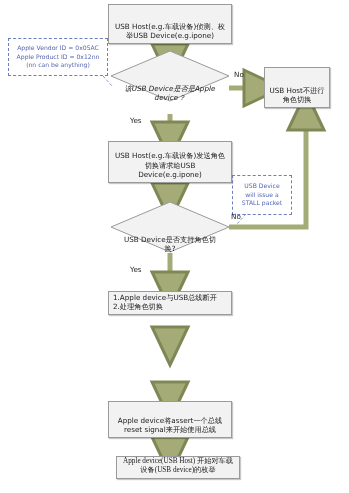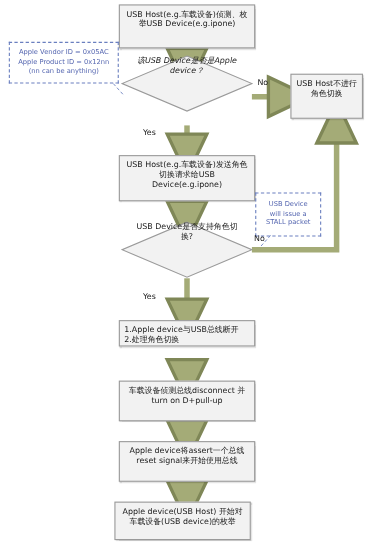--- a/index.html
+++ b/index.html
@@ -10,21 +10,21 @@
     position:relative;
     overflow:hidden;
     -webkit-font-smoothing:antialiased;
   }
   #stage{position:absolute;left:0;top:0;width:349px;height:493px;}
   svg.conn{position:absolute;left:0;top:0;width:349px;height:493px;overflow:visible;}
 
   .node{
     position:absolute;
     box-sizing:border-box;
-    display:flex;align-items:flex-start;justify-content:center;
+    display:flex;align-items:flex-end;justify-content:center;
     text-align:center;
     color:#1a1a1a;
     line-height:1.28;
   }
   .proc{
     background:#f2f2f2;
     border:1px solid #9a9a9a;
     box-shadow:1px 1px 1px rgba(0,0,0,.22);
     padding:3px 4px;
     font-size:7.2px;
@@ -122,29 +122,26 @@
     <span class="inner">USB Host(e.g.车载设备)发送角色切换请求给USB Device(e.g.ipone)</span>
   </div>
 
   <div class="node proc left-align" style="left:108px;top:291px;width:124px;height:24px;">
     <span class="inner">
       <span style="display:block">1.Apple device与USB总线断开</span>
       <span style="display:block">2.处理角色切换</span>
     </span>
   </div>
 
-  <div class="node proc" style="left:108px;top:346px;width:124px;height:37px;">
-    <span class="inner">车载设备侦测总线disconnect 并turn on D+pull-up</span>
-  </div>
 
   <div class="node proc" style="left:108px;top:401px;width:124px;height:37px;">
     <span class="inner">Apple device将assert一个总线reset signal来开始使用总线</span>
   </div>
 
-  <div class="node proc" style="left:104px;top:456px;width:124px;height:35px;">
+  <div class="node proc" style="left:116px;top:456px;width:124px;height:23px;font-family:Liberation Serif, serif;">
     <span class="inner">Apple device(USB Host) 开始对车载设备(USB device)的枚举</span>
   </div>
 
   <div class="note" style="left:8px;top:38px;width:100px;height:38px;">
     <span class="inner">
       <span style="display:block">Apple Vendor ID = 0x05AC</span>
       <span style="display:block">Apple Product ID = 0x12nn</span>
       <span style="display:block">(nn can be anything)</span>
     </span>
   </div>

